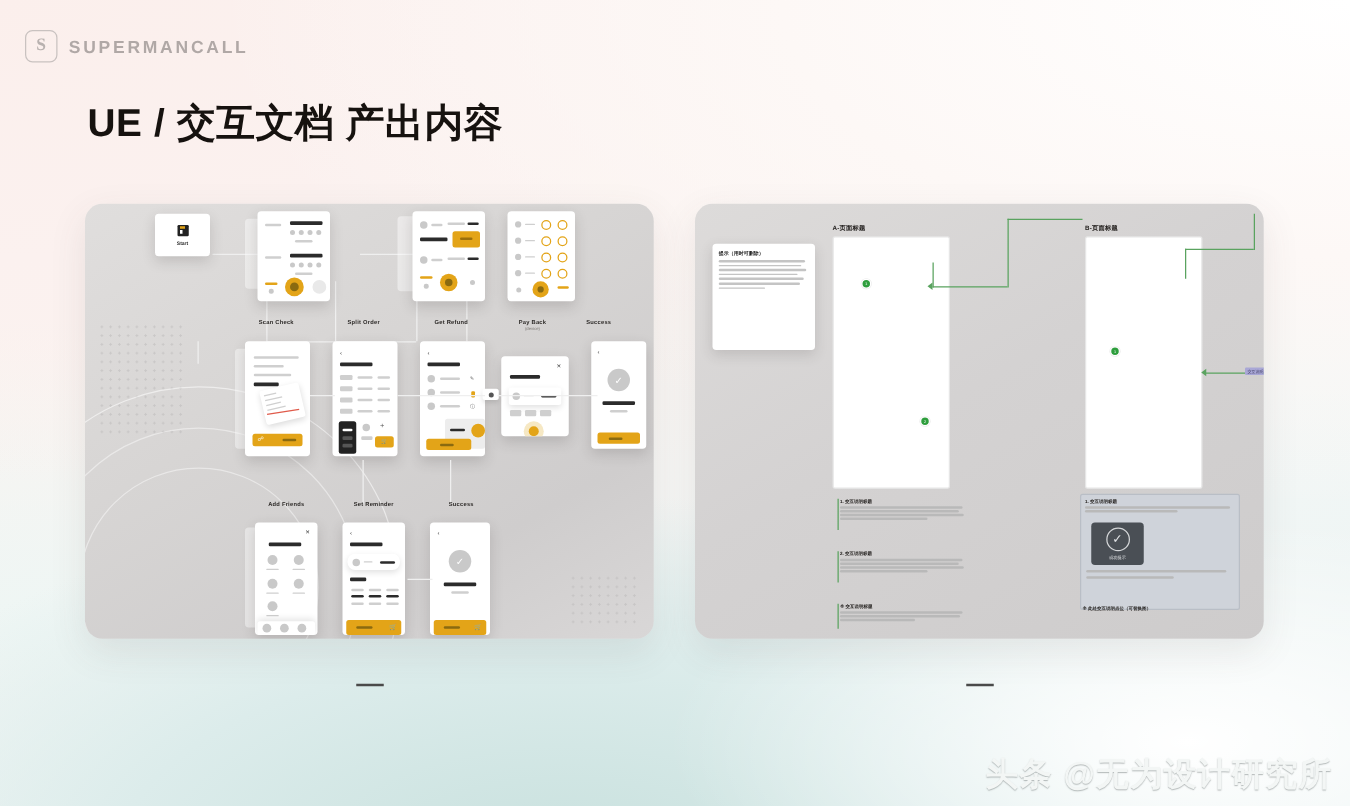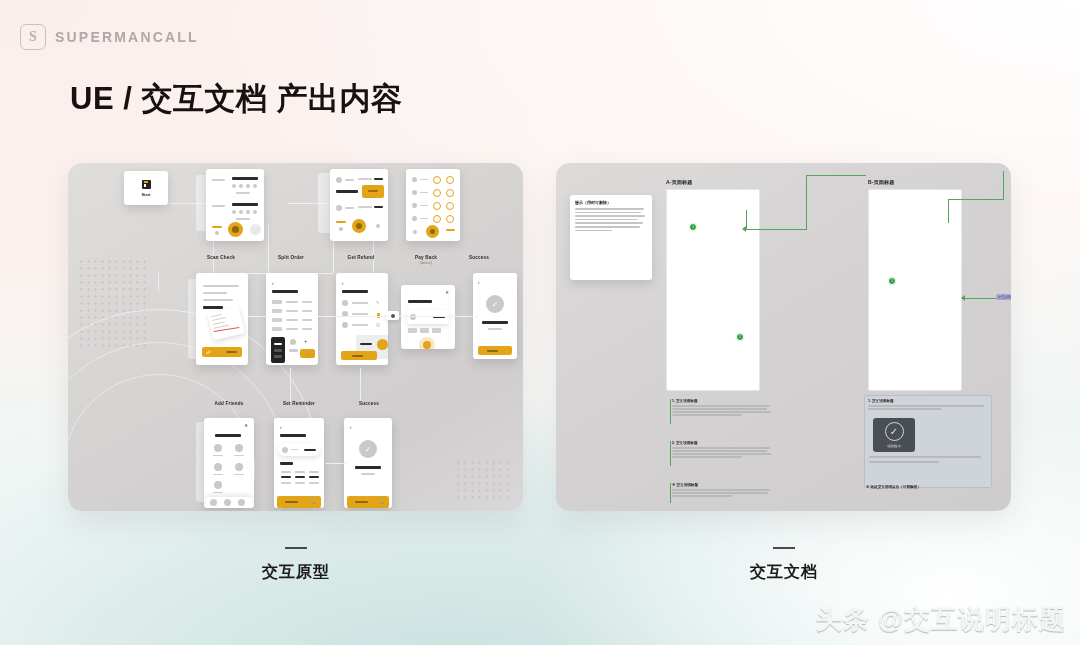--- a/index.html
+++ b/index.html
@@ -490,20 +490,18 @@
     <div class="ann-line" style="position:absolute;left:4px;top:60px;width:112px;"></div>
     <div class="ann-line" style="position:absolute;left:4px;top:65px;width:70px;"></div>
   </div>
   <div class="ann" style="left:310px;top:322px;width:120px;">
     <div class="ann-title">※ 此处交互说明点位（可替换图）</div>
   </div>
 </div>
 
 <div class="caption" style="left:196px;top:547px;width:200px;">
   <div class="cap-dash"></div>
-  <div class="cap-text">交互原型</div>
 </div>
 <div class="caption" style="left:684px;top:547px;width:200px;">
   <div class="cap-dash"></div>
-  <div class="cap-text">交互文档</div>
 </div>
 
-<div class="watermark">头条 @交互说明标题</div>
+<div class="watermark">头条 @无为设计研究所</div>
 
 </body></html>

